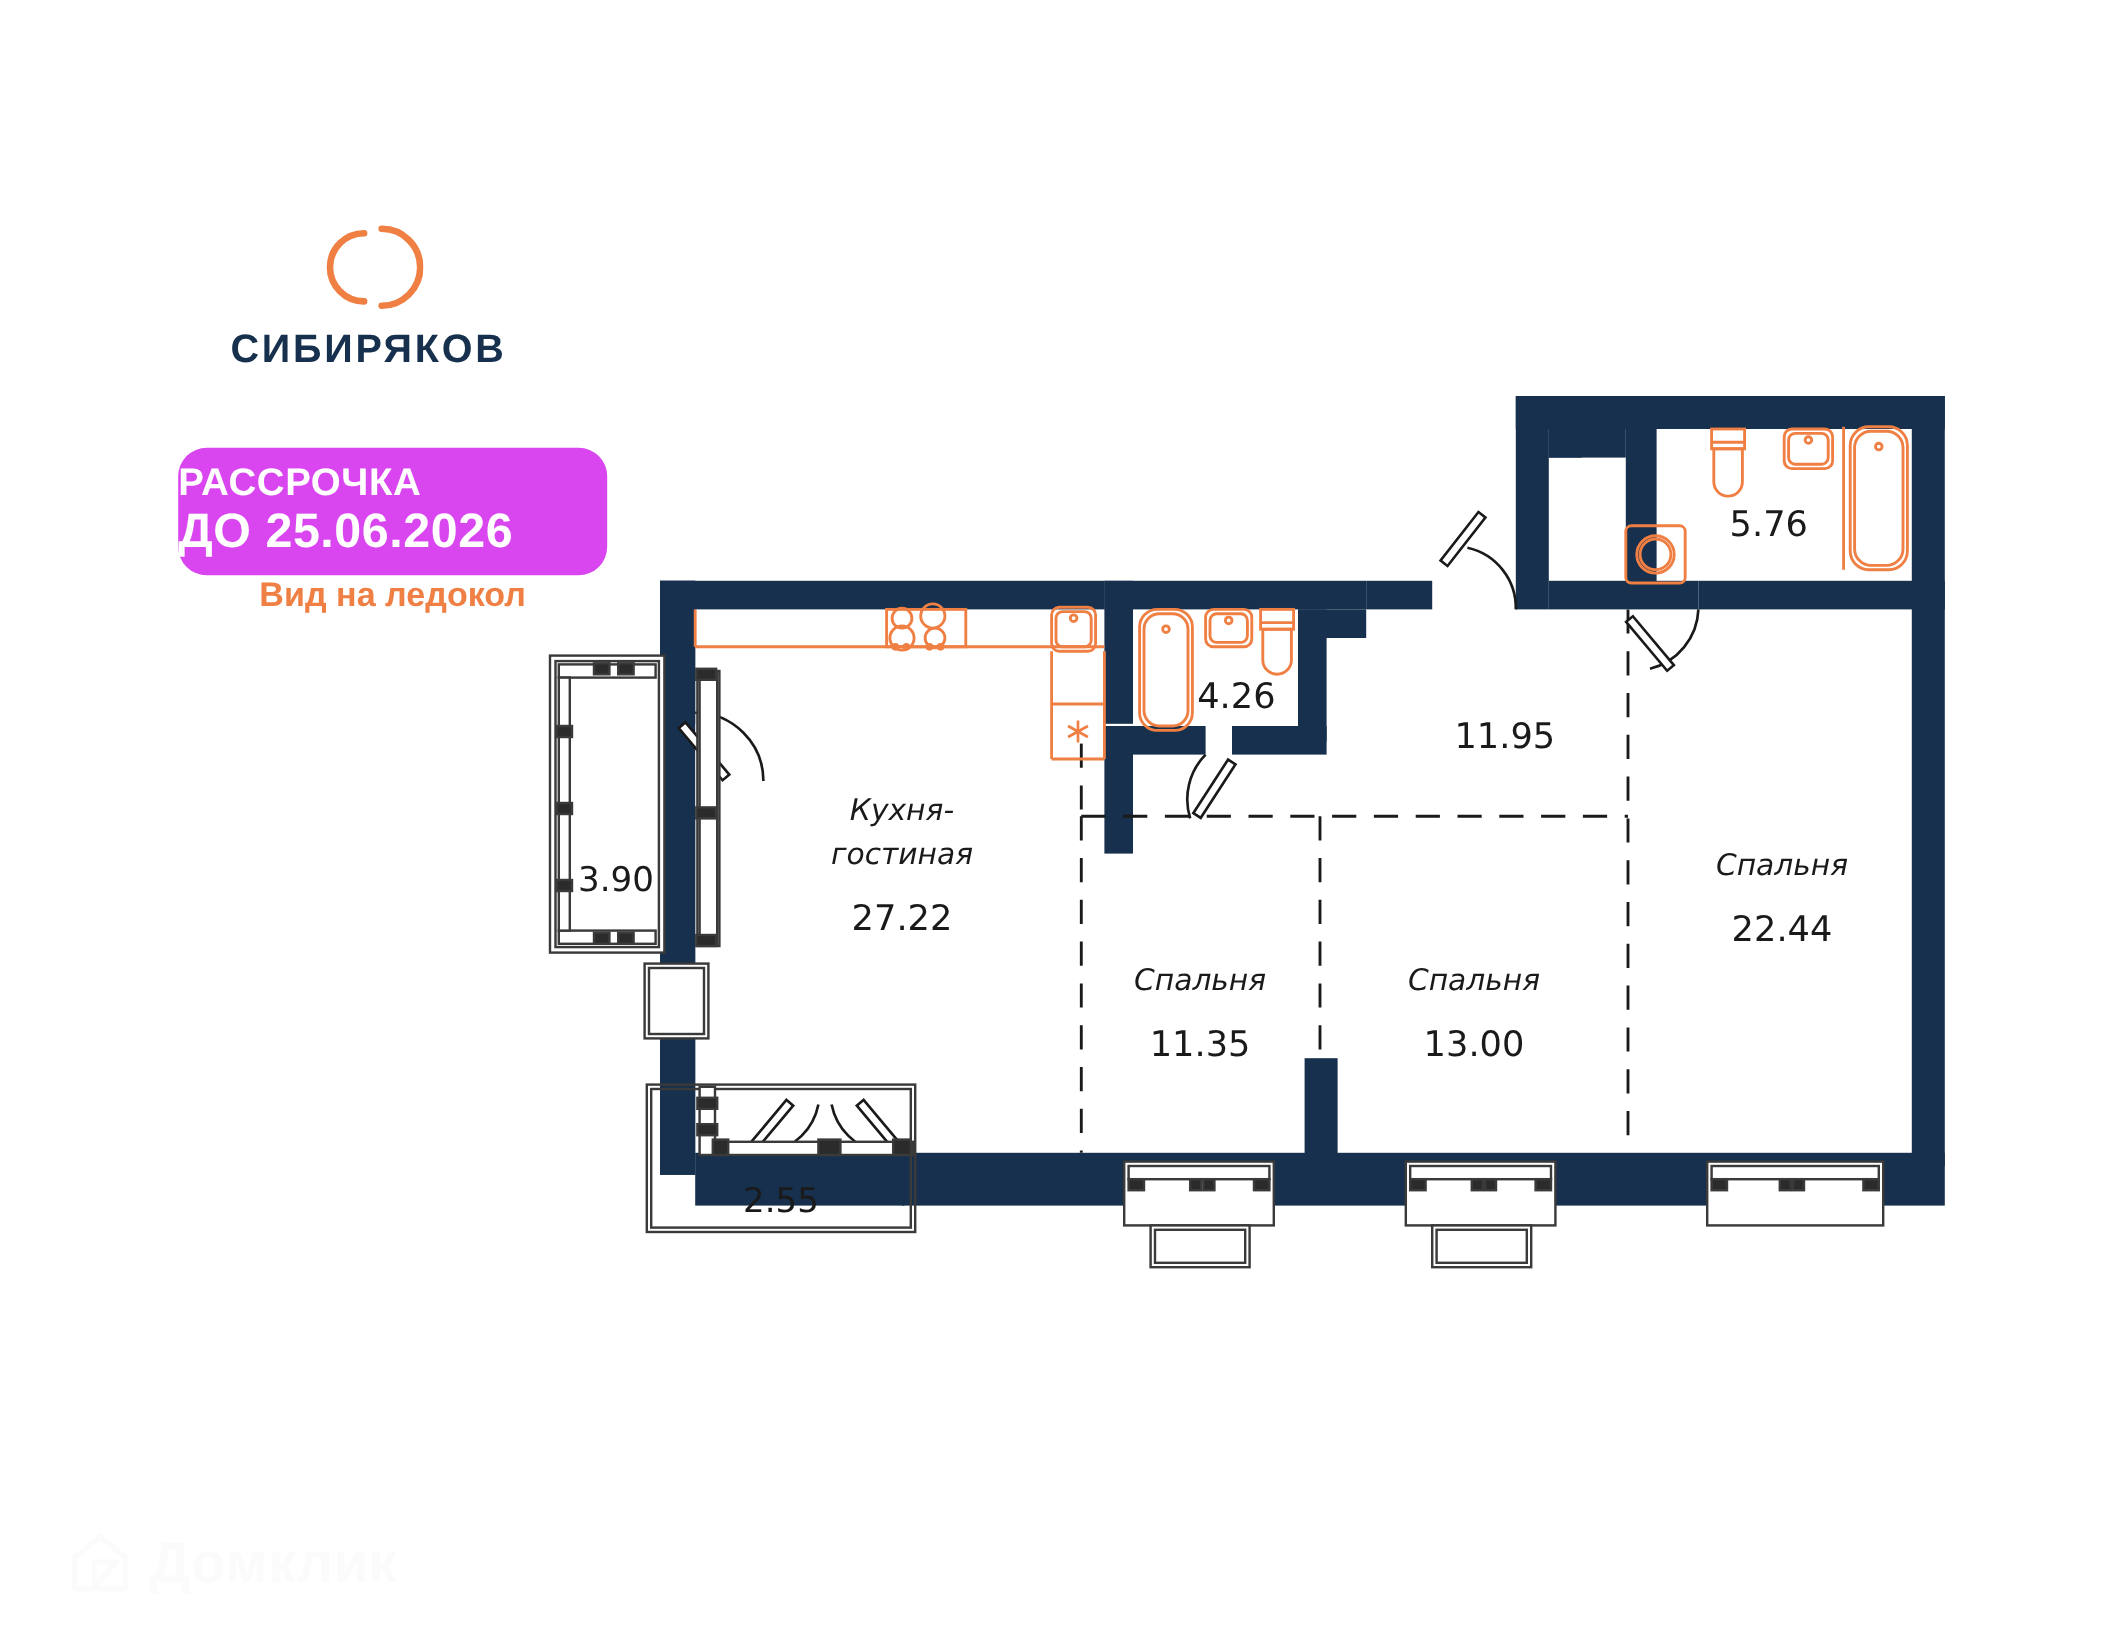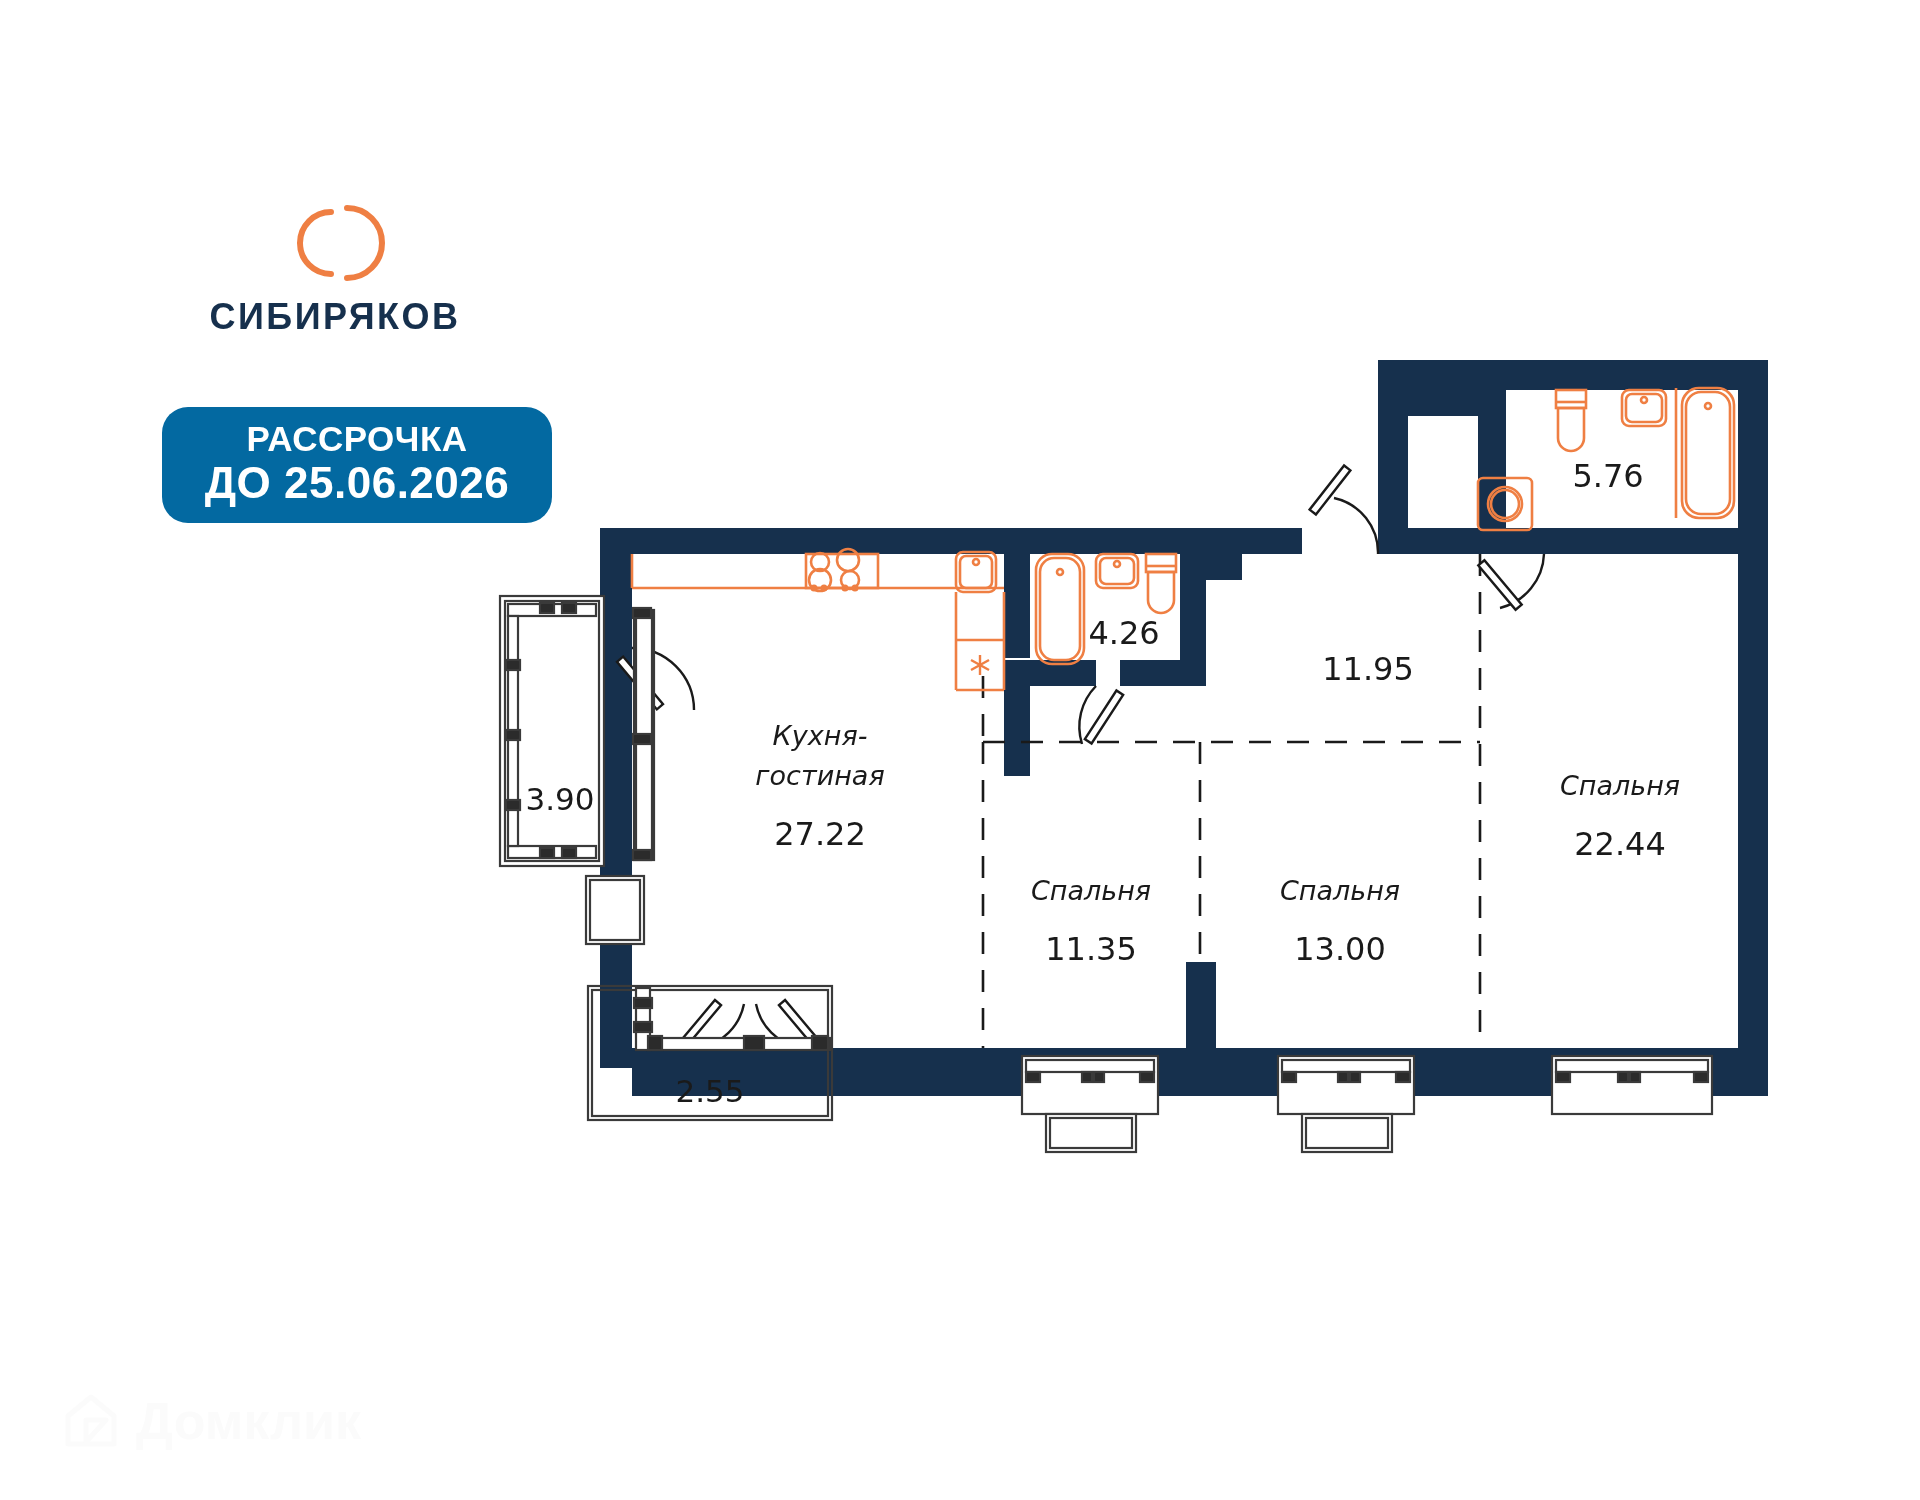--- a/index.html
+++ b/index.html
@@ -41,23 +41,22 @@
     letter-spacing: 2.5px;
     color: #16304d;
     font-family: "Liberation Sans", sans-serif;
   }
   .badge {
     position: absolute;
     left: 162px;
     top: 407px;
     width: 390px;
     border-radius: 26px;
-    background: #0369a1;
+    background: #d946ef;
     color: #ffffff;
-    text-align: center;
     padding: 13px 0 16px 0;
     box-sizing: border-box;
   }
   .badge-line1 {
     font-size: 35px;
     font-weight: 700;
     letter-spacing: 0.5px;
     line-height: 1.08;
   }
   .badge-line2 {
@@ -126,20 +125,21 @@
     </svg>
     <div class="brand-name">СИБИРЯКОВ</div>
   </div>
 
   <div class="badge">
     <div class="badge-line1">РАССРОЧКА</div>
     <div class="badge-line2">ДО 25.06.2026</div>
   </div>
 
   <div class="viewnote">
+    <div>Вид на ледокол</div>
   </div>
 
   <div class="watermark">
     <svg width="62" height="62" viewBox="0 0 62 62">
       <path d="M8 26 L31 7 L54 26 L54 54 L8 54 Z" fill="none" stroke="#fbfbfb" stroke-width="5" stroke-linejoin="round"></path>
       <path d="M26 30 L46 30 L26 52 Z" fill="none" stroke="#fbfbfb" stroke-width="5" stroke-linejoin="round"></path>
     </svg>
     <div class="wm-text">Домклик</div>
   </div>
 

